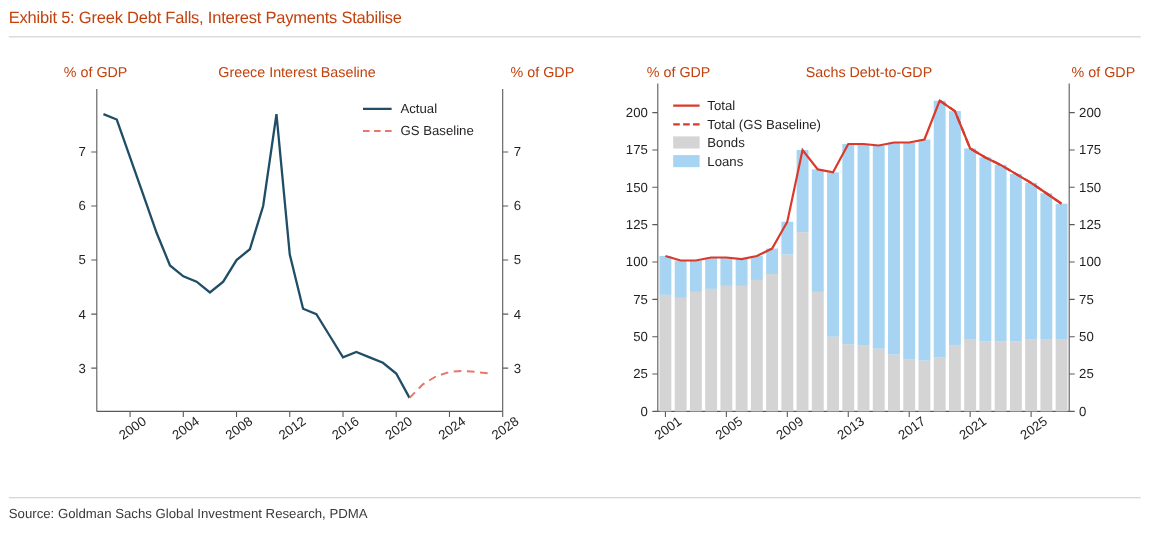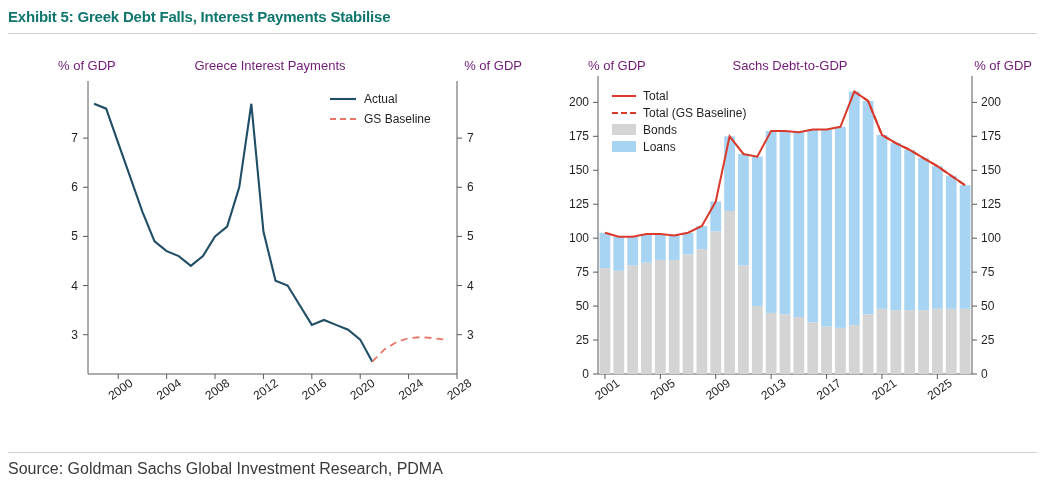--- a/index.html
+++ b/index.html
@@ -6,56 +6,56 @@
   body{
     width:1045px;height:485px;
     background:#ffffff;
     font-family:"Liberation Sans", sans-serif;
     color:#231f20;
     position:relative;
     overflow:hidden;
   }
   .exhibit-title{
     position:absolute;left:8px;top:8px;
-    font-size:15px;font-weight:bold;color:#0f766e;
+    font-size:15px;font-weight:normal;color:#c2410c;
     letter-spacing:-0.2px;
   }
   .title-rule{
     position:absolute;left:8px;top:33px;width:1029px;height:1px;background:#cfcfcf;
   }
   .source-rule{
     position:absolute;left:8px;top:452px;width:1029px;height:1px;background:#cfcfcf;
   }
   .source-note{
-    position:absolute;left:8px;top:460px;font-size:16px;color:#3a3a3a;
+    position:absolute;left:8px;top:460px;font-size:12px;color:#3a3a3a;
   }
   .panel{position:absolute;top:44px;height:400px;}
   .panel-left{left:10px;width:520px;}
   .panel-right{left:540px;width:500px;}
 
-  .hdr{position:absolute;top:14px;font-size:13px;color:#701a75;white-space:nowrap;}
+  .hdr{position:absolute;top:14px;font-size:13px;color:#c2410c;white-space:nowrap;}
   .hdr-left{left:48px;}
   .hdr-center{left:50%;transform:translateX(-50%);}
   .hdr-right{right:8px;}
 
   svg{position:absolute;left:0;top:0;}
   .axis-line{stroke:#5a5a5a;stroke-width:1;}
   .tick{stroke:#5a5a5a;stroke-width:1;}
   .ticklabel{font-family:"Liberation Sans",sans-serif;font-size:12px;fill:#231f20;}
   .legend-text{font-family:"Liberation Sans",sans-serif;font-size:12px;fill:#231f20;}
 </style>
 </head>
 <body>
 
 <div class="exhibit-title">Exhibit 5: Greek Debt Falls, Interest Payments Stabilise</div>
 <div class="title-rule"></div>
 
 <div class="panel panel-left">
   <div class="hdr hdr-left">% of GDP</div>
-  <div class="hdr hdr-center">Greece Interest Payments</div>
+  <div class="hdr hdr-center">Greece Interest Baseline</div>
   <div class="hdr hdr-right">% of GDP</div>
   <svg id="svg-left" width="520" height="400">
       <line x1="78" y1="37" x2="78" y2="330" class="axis-line"></line>
       <line x1="447" y1="37" x2="447" y2="330" class="axis-line"></line>
       <line x1="78" y1="330" x2="447" y2="330" class="axis-line"></line>
       <line x1="73" y1="290.6896551724138" x2="78" y2="290.6896551724138" class="tick"></line>
       <line x1="447" y1="290.6896551724138" x2="452" y2="290.6896551724138" class="tick"></line>
       <text x="68" y="294.6896551724138" class="ticklabel" text-anchor="end">3</text>
       <text x="457" y="294.6896551724138" class="ticklabel" text-anchor="start">3</text>
       <line x1="73" y1="241.55172413793105" x2="78" y2="241.55172413793105" class="tick"></line>

